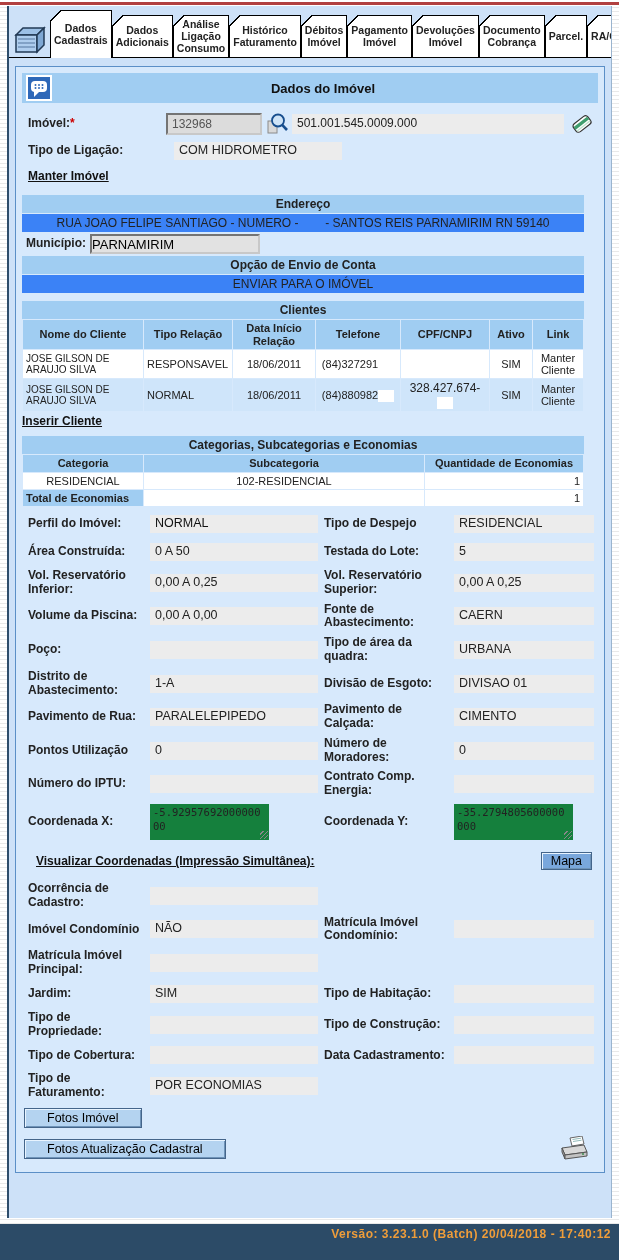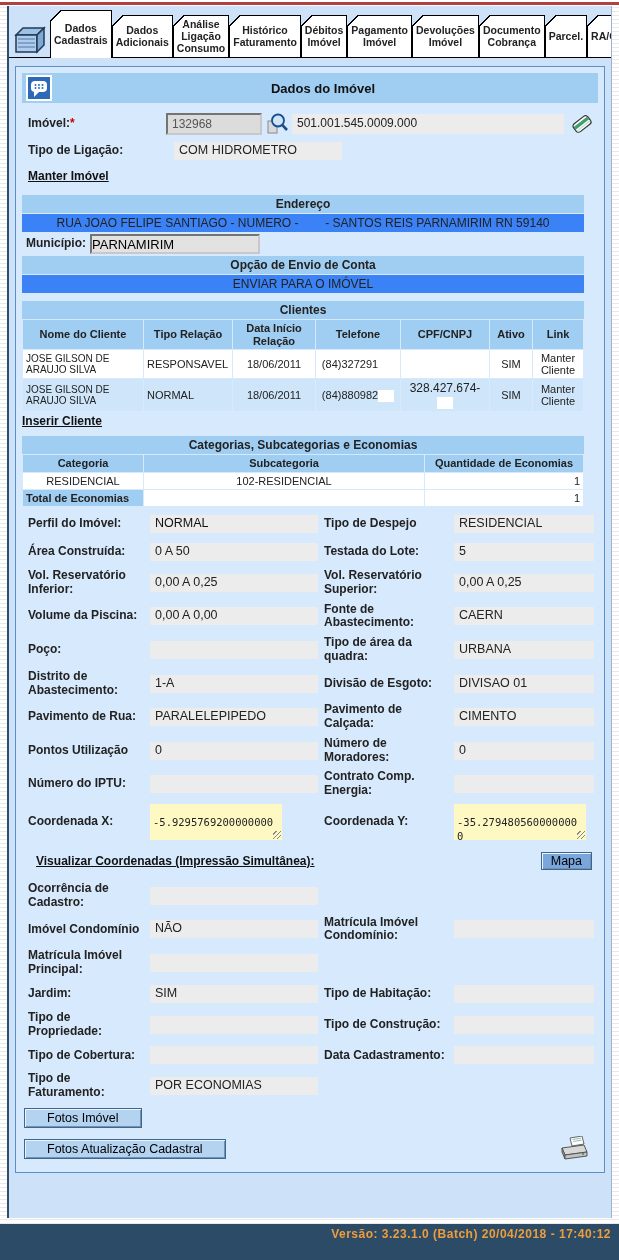--- a/index.html
+++ b/index.html
@@ -58,22 +58,22 @@
   td { padding:2px 3px; }
   tr.r-even td { background:#fff; }
   tr.r-odd td { background:#cfe5fa; }
   .tl { cursor:pointer;text-align:right; }
   .ctr { text-align:center; } .rgt { text-align:right; }
   .redact { display:inline-block; width:16px; height:12px; background:#fff; vertical-align:middle; }
   .cat-total-lbl { background:#a0cdf2 !important; font-weight:bold; }
   
   .frow { display:grid; grid-template-columns:116px 168px 124px 1fr; gap:2px 6px; align-items:center; margin:6px 4px 6px 6px; min-height:22px; }
   .coordbox {
-    width:132px; height:36px; background:#fef9c3; font-family:"DejaVu Sans Mono",monospace;
-    font-size:10.5px; line-height:1.35; padding:11px 3px; word-break:break-all; position:relative; cursor:text;
+    width:119px; height:36px; background:#15803d; font-family:"DejaVu Sans Mono",monospace;
+    font-size:10.5px; line-height:1.35; padding:1px 3px; word-break:break-all; position:relative; cursor:text;
   }
   .coordbox::after { content:''; position:absolute; right:1px; bottom:1px; width:8px; height:8px;
     background:repeating-linear-gradient(135deg,transparent 0 2px,#888 2px 3px); }
   .maprow { display:flex; align-items:center; justify-content:space-between; margin:4px 6px; }
   
   .btn {
     background:#b4d3f0; border:1px solid #44658a; color:#000; font-size:12.5px;
     padding:2px 22px; cursor:pointer; font-family:"Liberation Sans",sans-serif;
     box-shadow:inset 1px 1px 0 #e8f4ff, inset -1px -1px 0 #6e93b8;
   }

